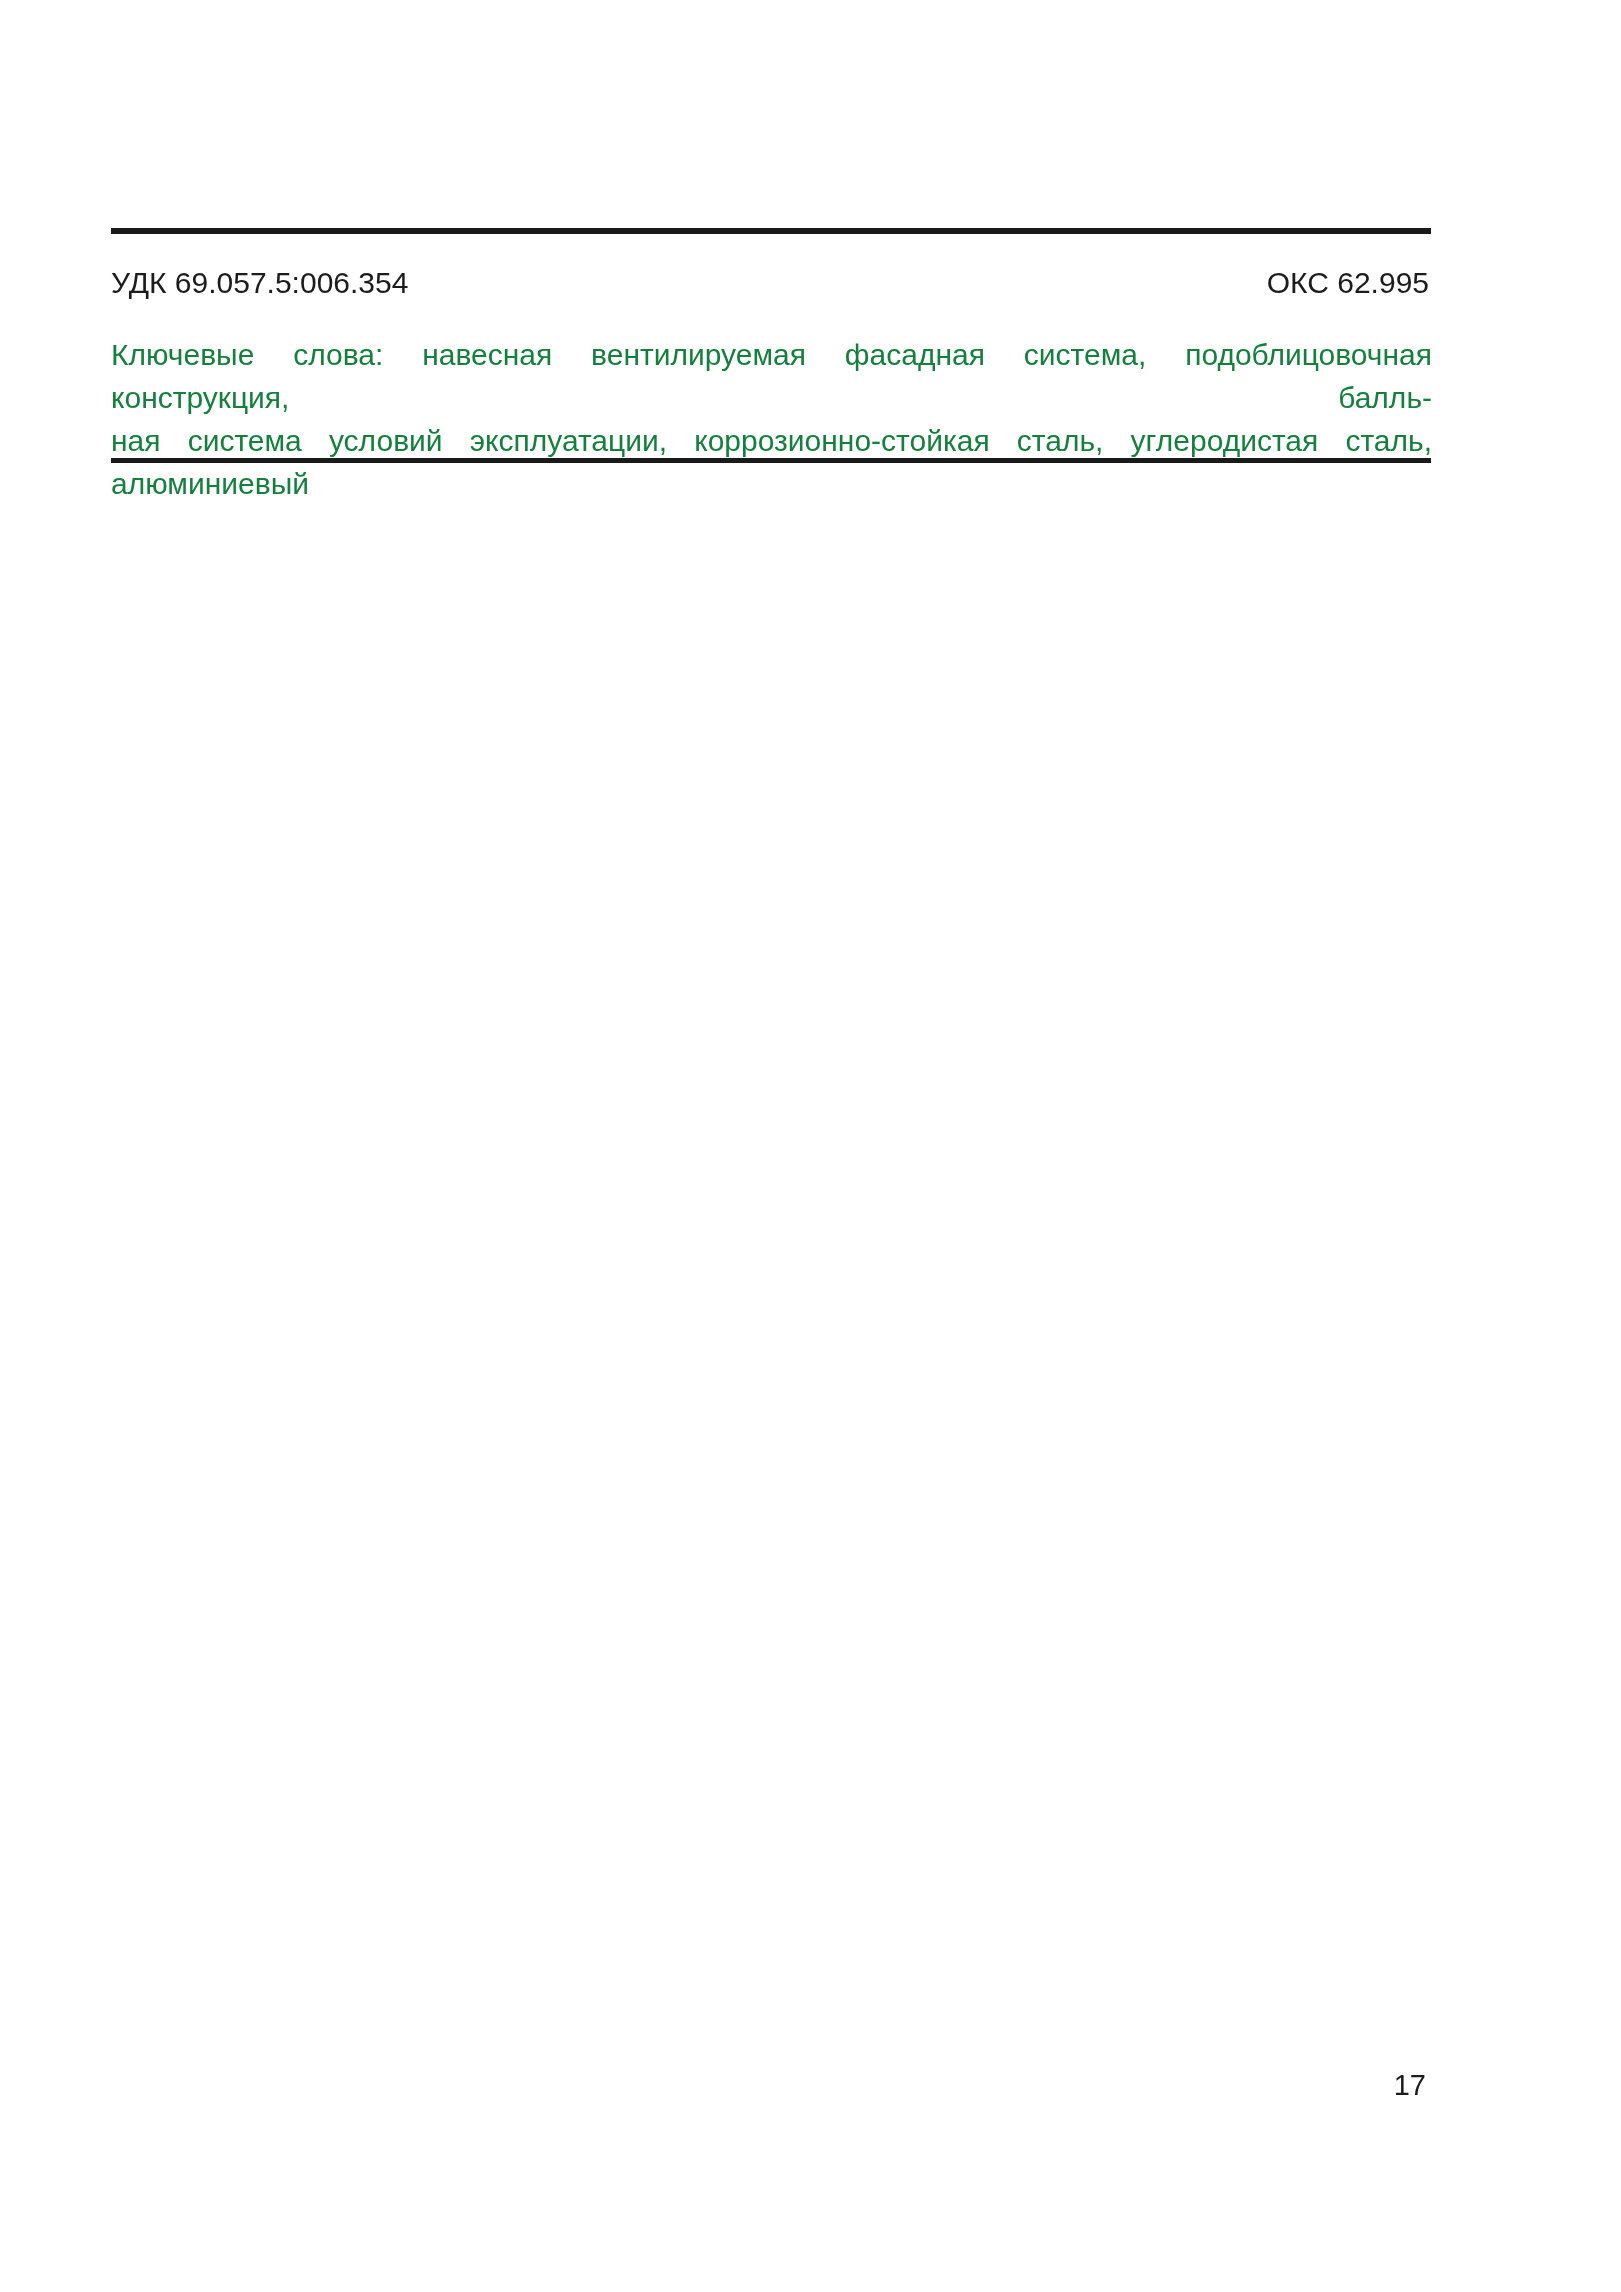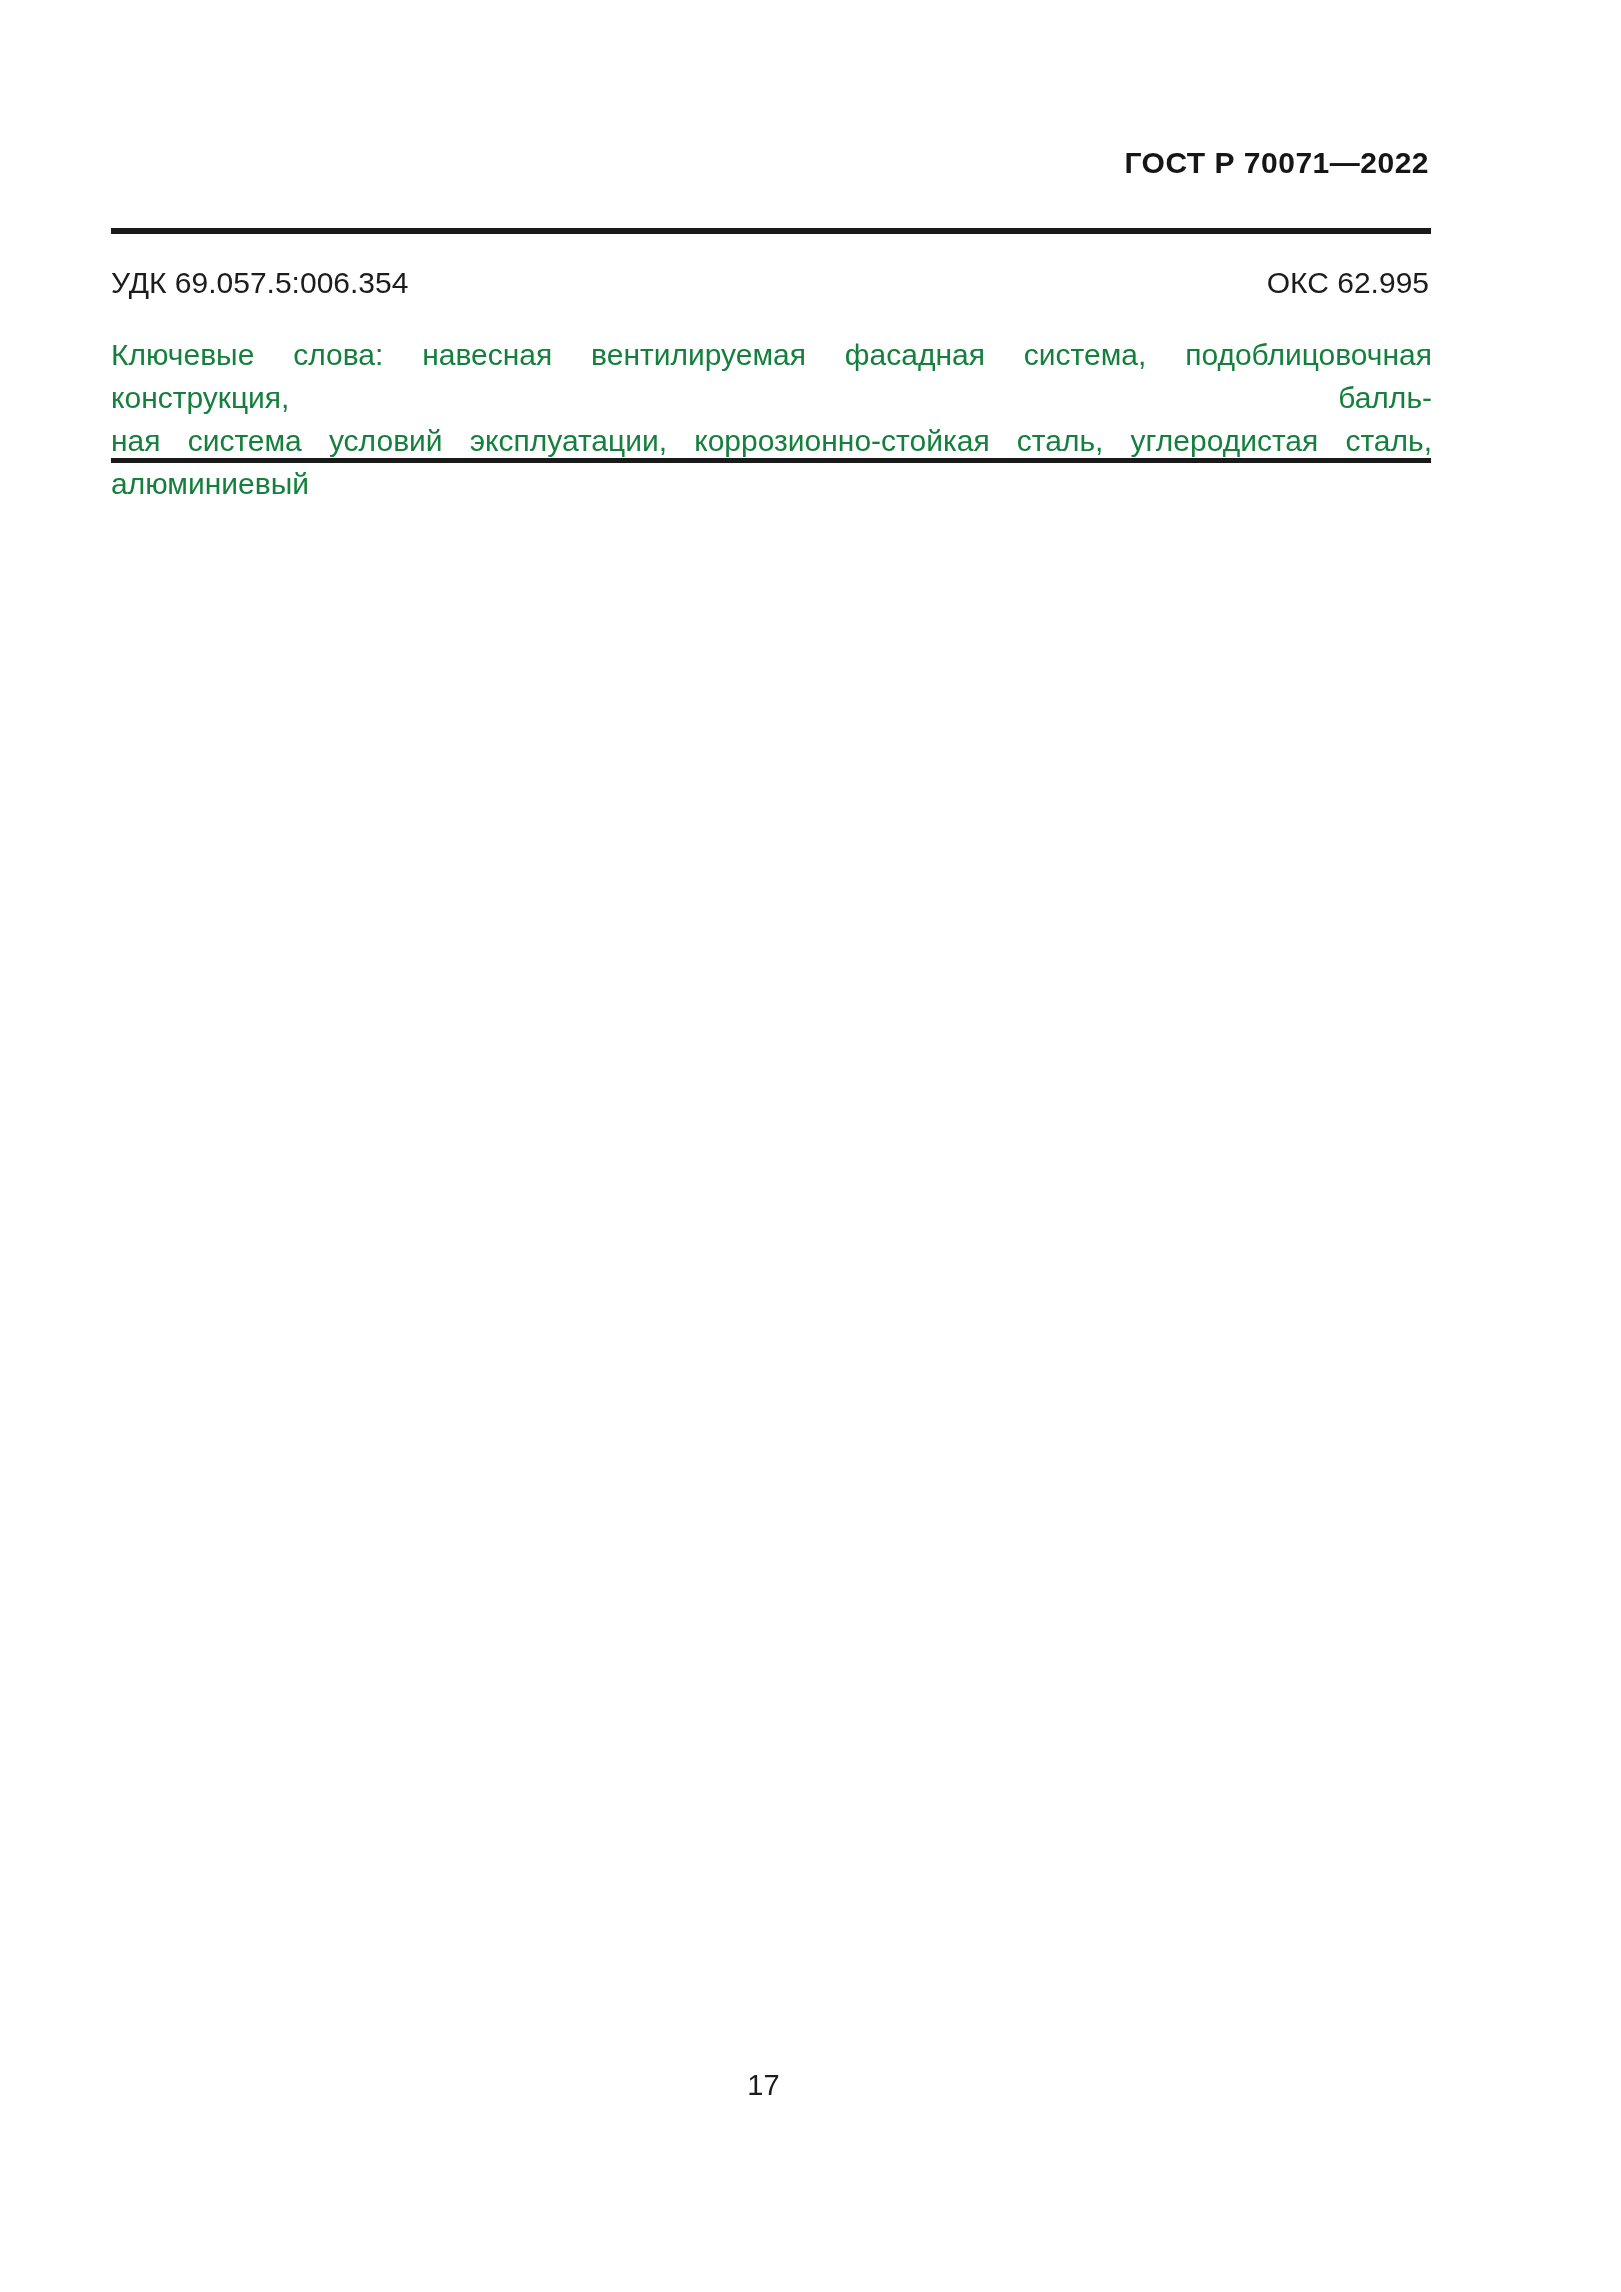--- a/index.html
+++ b/index.html
@@ -78,32 +78,31 @@
   }
   .kw-line.last {
     text-align: left;
     text-align-last: left;
   }
   .page-number {
     position: absolute;
     top: 2068px;
     left: 101px;
     right: 195px;
-    text-align: center;
+    text-align: right;
     font-size: 29px;
     line-height: 35px;
     color: #1c1c1c;
   }
 </style>
 </head>
 <body>
 
 <div class="page">
 
-  <div class="doc-code">ГОСТ Р 70071—2022</div>
 
   <div class="rule rule-top"></div>
 
   <div class="classification-row">
     <span>УДК 69.057.5:006.354</span>
     <span>ОКС 62.995</span>
   </div>
 
   <div class="keywords">
     <span class="kw-line">Ключевые слова: навесная вентилируемая фасадная система, подоблицовочная конструкция, балль-</span>

